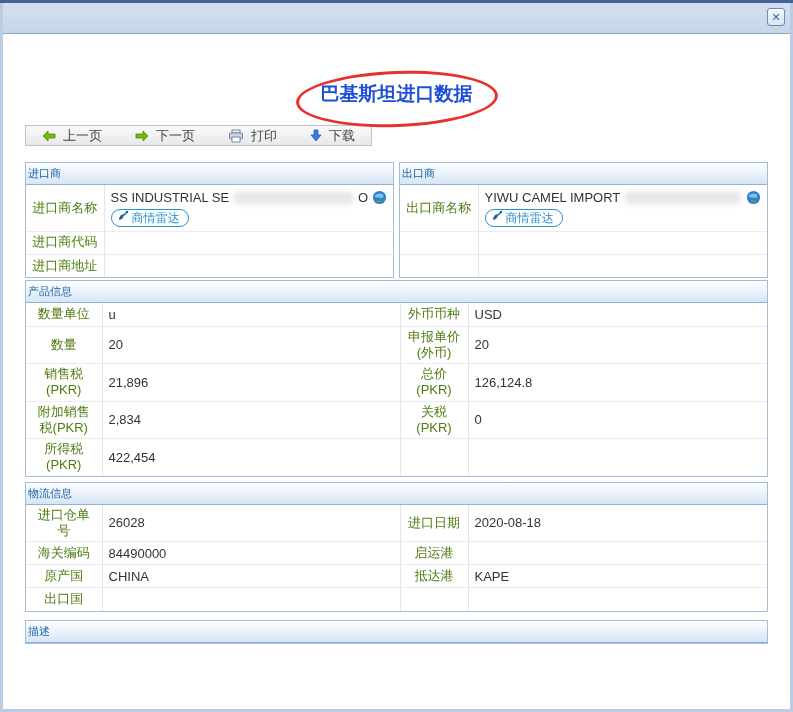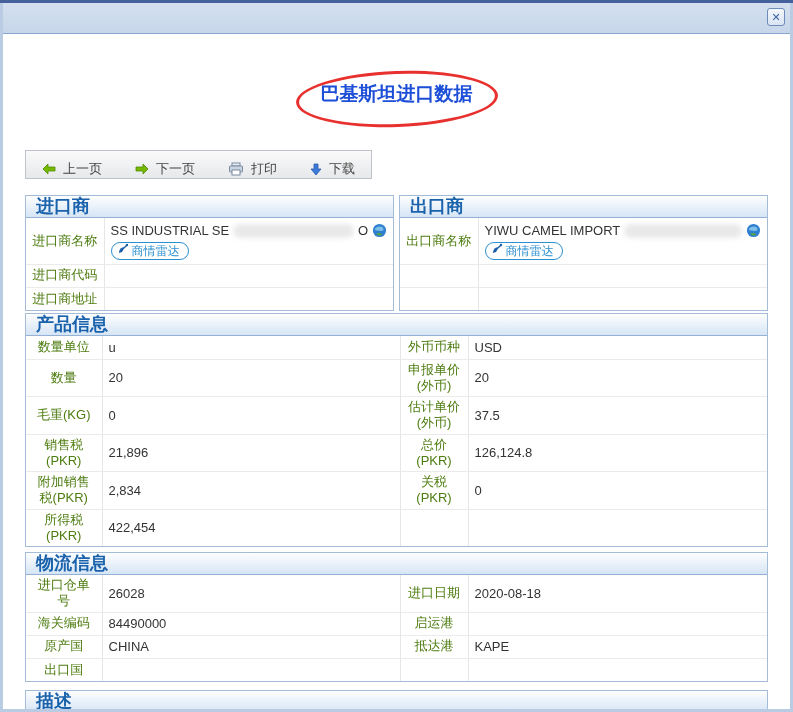--- a/index.html
+++ b/index.html
@@ -58,50 +58,49 @@
     width: 202px; height: 56px;
     margin-left: -101px; margin-top: -25px;
     border: 3px solid #e8312e;
     border-radius: 50%;
     transform: rotate(-2deg);
     z-index: 1;
   }
 
   
   .toolbar {
-    margin-top: 25px;
     display: inline-flex;
-    align-items: flex-end;
+    align-items: center;
     border: 1px solid #bfc3c9;
     background: linear-gradient(#fafafa, #e6e8ea);
-    height: 29px;
+    height: 21px;
   }
   .tb-btn {
     display: flex; align-items: center;
     gap: 7px;
     padding: 0 16px;
     font-size: 13px;
     color: #444;
     cursor: pointer;
     white-space: nowrap;
   }
   .tb-sep { width: 1px; background: #c9ccd1; margin: 3px 0; }
   .tb-btn svg { display: block; }
 
   
   .section { border: 1px solid #a4bcd8; }
   .sec-header {
     height: 22px;
     background: linear-gradient(#fdfeff, #d6e5f5);
     border-bottom: 1px solid #93b2d6;
     color: #1a62ab;
-    font-size: 18px;
-    font-weight: bold;
+    font-size: 11px;
+    font-weight: normal;
     line-height: 21px;
-    padding-left: 10px;
+    padding-left: 2px;
   }
   table.grid {
     width: 100%;
     border-collapse: collapse;
     table-layout: fixed;
     font-size: 13px;
     color: #333;
   }
   table.grid td {
     border-bottom: 1px solid #ebebeb;
@@ -303,26 +302,20 @@
           <td class="lbl">外币币种</td>
           <td class="val">USD</td>
         </tr>
         <tr style="height:34px">
           <td class="lbl">数量</td>
           <td class="val">20</td>
           <td class="lbl">申报单价(外币)</td>
           <td class="val">20</td>
         </tr>
         <tr style="height:34px">
-          <td class="lbl">毛重(KG)</td>
-          <td class="val">0</td>
-          <td class="lbl">估计单价(外币)</td>
-          <td class="val">37.5</td>
-        </tr>
-        <tr style="height:34px">
           <td class="lbl">销售税(PKR)</td>
           <td class="val">21,896</td>
           <td class="lbl">总价(PKR)</td>
           <td class="val">126,124.8</td>
         </tr>
         <tr style="height:34px">
           <td class="lbl">附加销售税(PKR)</td>
           <td class="val">2,834</td>
           <td class="lbl">关税(PKR)</td>
           <td class="val">0</td>

